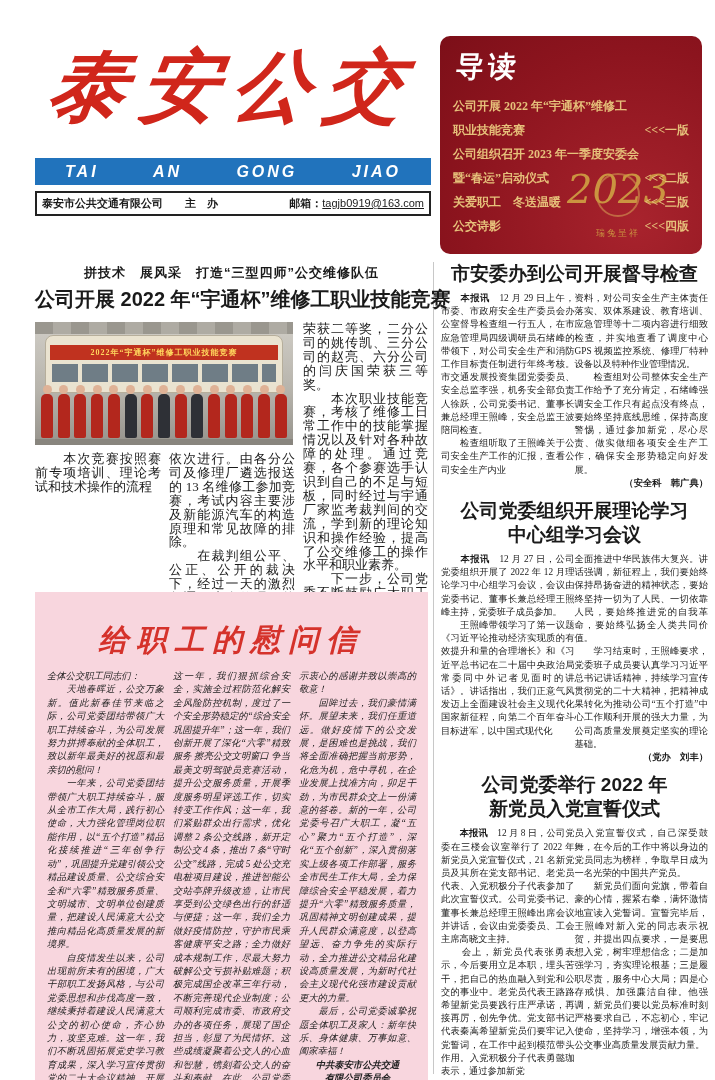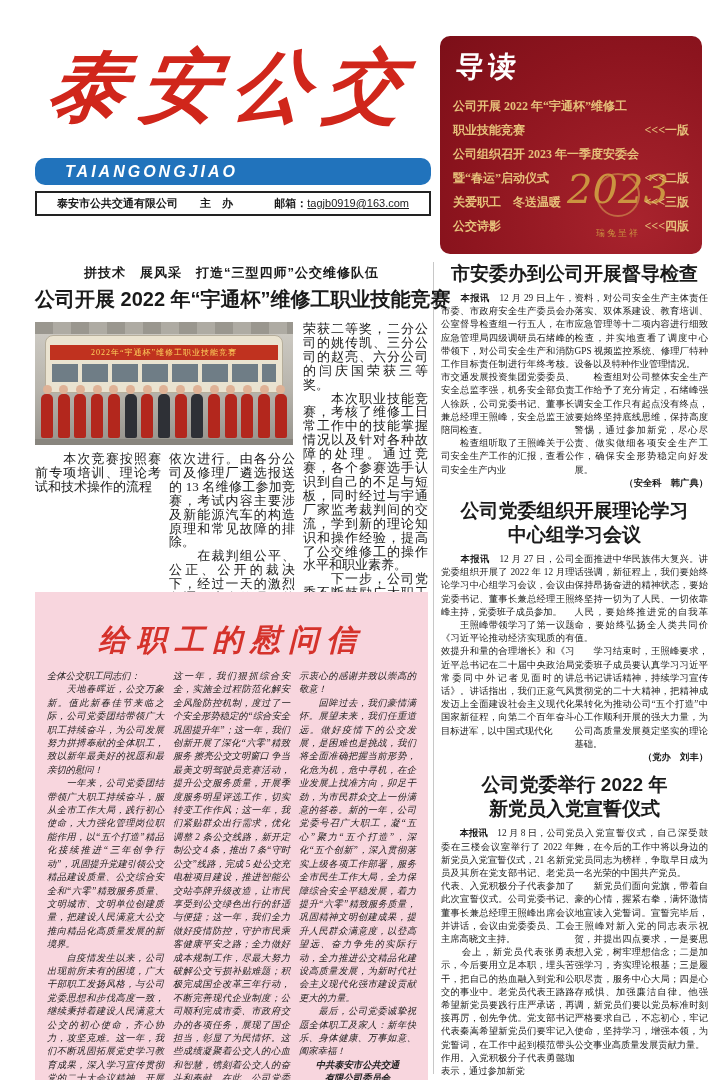--- a/index.html
+++ b/index.html
@@ -13,26 +13,26 @@
   
   .masthead { position:absolute; left:35px; top:16px; width:396px; }
   .calligraphy {
     height:142px; display:flex; align-items:center; justify-content:center;
     font-family:"DejaVu Serif", serif; font-style:italic; font-weight:bold;
     font-size:78px; color:#d0261b; letter-spacing:14px;
     transform:skewX(-8deg); white-space:nowrap;
   }
   .pinyin-bar {
     height:27px; background:#2173bc; color:#ffffff;
-    display:flex; align-items:center;
+    display:flex; justify-content:space-between; align-items:center;
     padding:0 30px; font-family:"Liberation Sans", sans-serif;
-    font-style:italic; font-weight:bold; font-size:16px; letter-spacing:3px;border-radius:10px;
+    font-style:italic; font-weight:bold; font-size:16px; letter-spacing:3px;
   }
   .info-box { border:2px solid #222; margin-top:6px; font-size:11px; font-weight:bold; }
-  .info-row { display:flex; justify-content:space-between; align-items:baseline; padding:3px 20px; }
+  .info-row { display:flex; justify-content:space-between; align-items:baseline; padding:3px 5px; }
   .info-row + .info-row { border-top:1px solid #222; }
   .email u { text-decoration:underline; font-family:"Liberation Sans", sans-serif; font-weight:normal; }
   .pub-left { display:flex; gap:22px; }
 
   
   .guide {
     position:absolute; left:440px; top:36px; width:262px; height:218px;
     border-radius:10px; overflow:hidden; color:#fff;
     background:radial-gradient(circle at 75% 85%, #a8232d 0%, #8c141e 65%, #7c0f18 100%);
   }
@@ -72,21 +72,21 @@
   .photo {
     position:absolute; left:0; top:0; width:258px; height:123px; overflow:hidden;
     background:linear-gradient(#d0cdc6 0%, #b7b4ac 55%, #96938c 100%);
   }
   .photo-ceiling { position:absolute; top:0; left:0; right:0; height:12px;
     background:repeating-linear-gradient(90deg,#9a978f 0 18px,#aeaba3 18px 36px); }
   .bus { position:absolute; top:13px; left:10px; right:10px; height:58px;
     background:#eae3d0; border:1px solid #b6ae9b; border-radius:8px 8px 0 0; }
   .bus-banner { position:absolute; top:9px; left:4px; right:4px; height:15px;
     background:#c0321f; color:#ffd75e; font-size:8px; line-height:15px;
-    text-align:center; letter-spacing:1px; white-space:nowrap; overflow:hidden; }
+    text-align:center; letter-spacing:1px; white-space:nowrap; overflow:hidden;font-weight:bold; }
   .bus-windows { position:absolute; top:28px; left:6px; right:6px; height:18px;
     background:repeating-linear-gradient(90deg,#6f7d86 0 26px,#e9e2cf 26px 30px); }
   .crowd { position:absolute; bottom:7px; left:6px; right:6px; display:flex; justify-content:space-between; }
   .person { width:12px; height:44px; background:#b3271d; border-radius:5px 5px 2px 2px; position:relative; }
   .person::before { content:""; position:absolute; top:-9px; left:1.5px; width:9px; height:9px; border-radius:50%; background:#dfb296; }
   .person.dark { background:#2e3036; }
   .photo-floor { position:absolute; bottom:0; left:0; right:0; height:6px; background:#88857e; }
 
   
   .letter { position:absolute; left:35px; top:592px; width:393px; height:488px; background:#f8d6de; }

